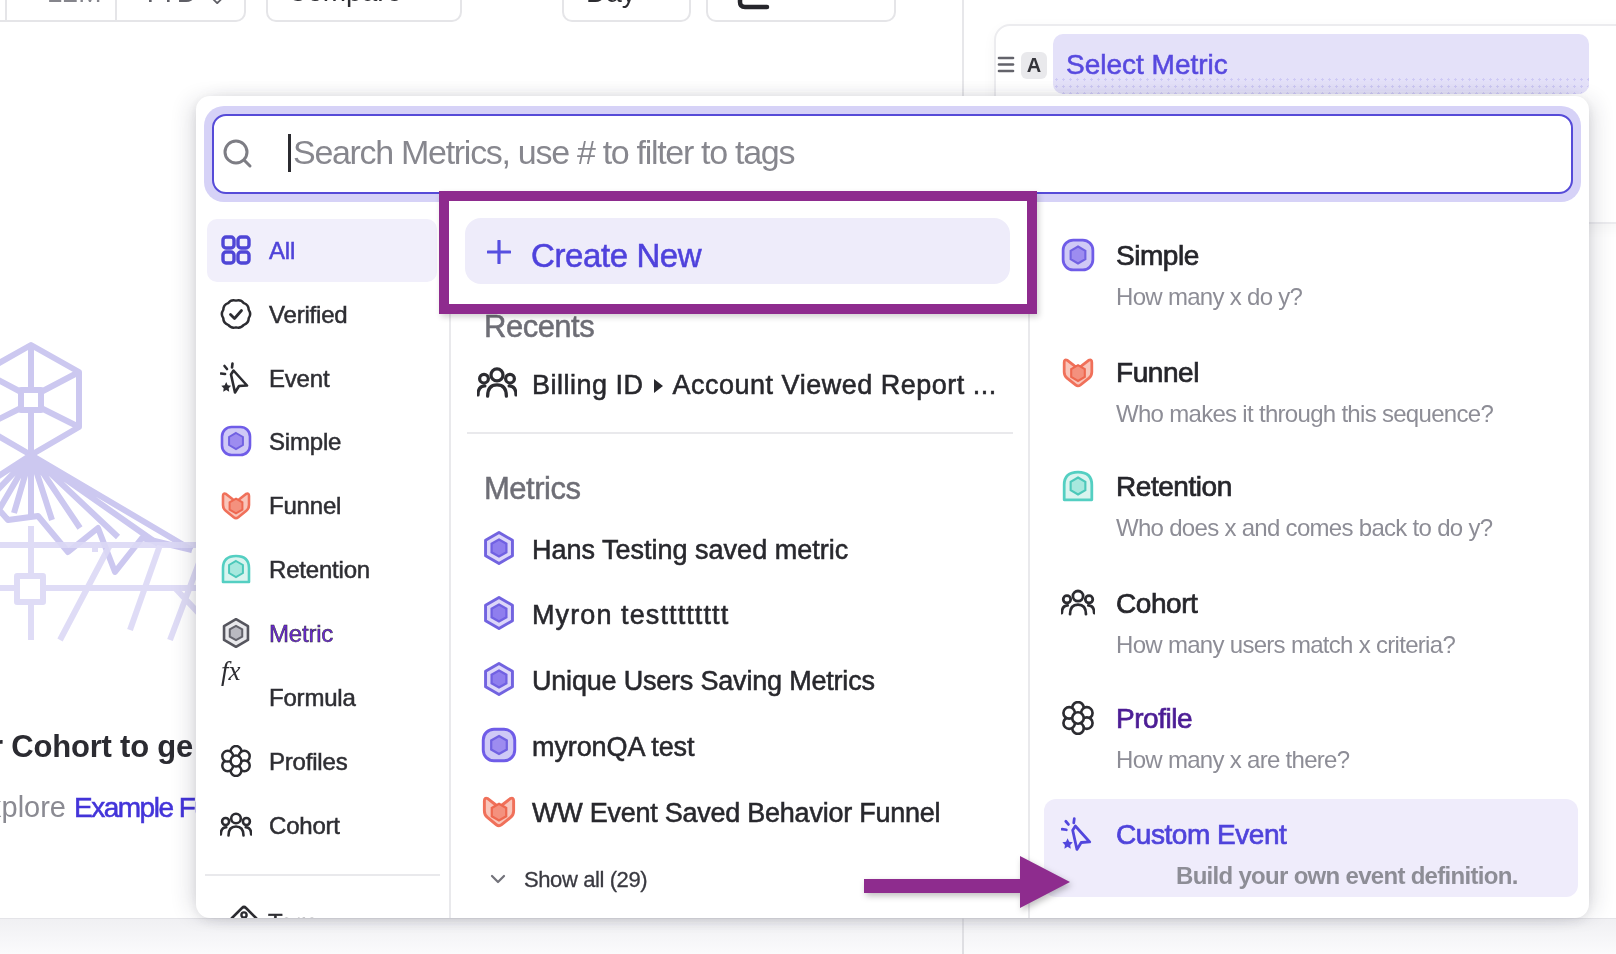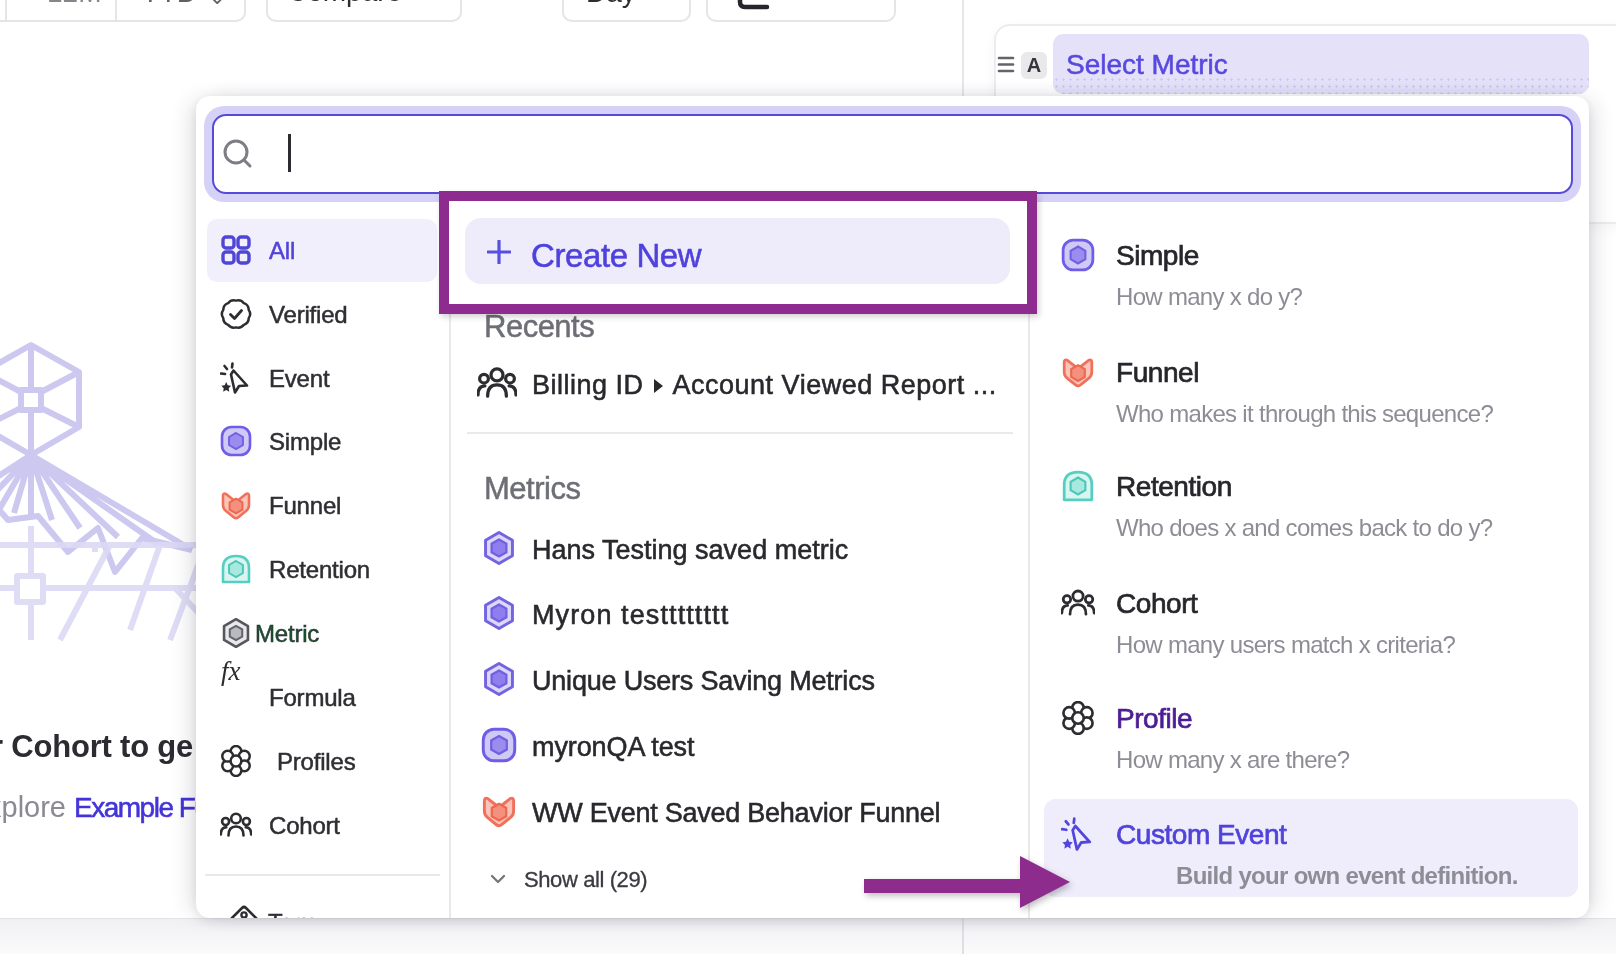--- a/index.html
+++ b/index.html
@@ -78,20 +78,21 @@
   <div class="abs" style="left:196px; top:96px; width:1393px; height:822px; background:#fff; border-radius:14px;
        box-shadow:-10px 0 22px -6px rgba(40,40,60,0.16), 10px 0 22px -6px rgba(40,40,60,0.16), 0 4px 12px -2px rgba(40,40,60,0.09);"></div>
 
   <div class="abs" style="left:204px; top:106px; width:1377px; height:96px; background:#d6d2f7; border-radius:20px;"></div>
   <div class="abs" style="left:212px; top:114px; width:1361px; height:80px; background:#fff; border:2.5px solid #564bd8; border-radius:14px;"></div>
   <svg class="abs" style="left:222px; top:138px;" width="32" height="32" viewBox="0 0 32 32">
     <circle cx="14" cy="14" r="11" fill="none" stroke="#7d7d84" stroke-width="3"></circle>
     <line x1="22" y1="22" x2="28" y2="28" stroke="#7d7d84" stroke-width="3" stroke-linecap="round"></line>
   </svg>
   <div class="abs" style="left:288px; top:134px; width:2.5px; height:38px; background:#2b2b30;"></div>
+  <div class="abs" style="left:293px; top:133px; font-size:34px; letter-spacing:-1.3px; color:#87878e; white-space:nowrap;">Search Metrics, use # to filter to tags</div>
 
   <div class="abs" style="left:449px; top:202px; width:1.5px; height:716px; background:#e9e9ec;"></div>
   <div class="abs" style="left:1028px; top:202px; width:1.5px; height:716px; background:#e9e9ec;"></div>
 
   <div class="abs" style="left:207px; top:219px; width:230px; height:63px; background:#f1effb; border-radius:10px;"></div>
   <div id="sidebar">
       <div class="abs" style="left:220px; top:234px; width:32px; height:32px;"><svg width="32" height="32" viewBox="0 0 32 32">
           <g fill="none" stroke="#4f46d6" stroke-width="3.4">
       <rect x="3" y="3" width="11" height="11" rx="3"></rect>
             <rect x="18" y="3" width="11" height="11" rx="3"></rect>
@@ -127,35 +128,35 @@
       <div class="side" style="left:269px; top:492px; color:#2e2e33; -webkit-text-stroke-color:#2e2e33;">Funnel</div>
       <div class="abs" style="left:220px; top:553px; width:32px; height:32px;"><svg width="32" height="32" viewBox="0 0 32 32">
           <path d="M3 29 L3 15 Q3 3 16 3 Q29 3 29 15 L29 29 Z" fill="#daf4ef" stroke="#54cfc2" stroke-width="2.6" stroke-linejoin="round"></path>
       <polygon points="16.00,8.00 22.93,12.00 22.93,20.00 16.00,24.00 9.07,20.00 9.07,12.00" fill="#a8e8de" stroke="#4cc8ba" stroke-width="2"></polygon>
         </svg></div>
       <div class="side" style="left:269px; top:556px; color:#2e2e33; -webkit-text-stroke-color:#2e2e33;">Retention</div>
       <div class="abs" style="left:220px; top:617px; width:32px; height:32px;"><svg width="32" height="32" viewBox="0 0 32 32">
           <polygon points="16.00,2.20 27.95,9.10 27.95,22.90 16.00,29.80 4.05,22.90 4.05,9.10" fill="#e9e9ec" stroke="#56565e" stroke-width="2.6" stroke-linejoin="round"></polygon>
       <polygon points="16.00,8.80 22.24,12.40 22.24,19.60 16.00,23.20 9.76,19.60 9.76,12.40" fill="#b9b9c0" stroke="#63636b" stroke-width="2"></polygon>
         </svg></div>
-      <div class="side" style="left:255px; top:620px; color:#14532d; -webkit-text-stroke-color:#2e2e33;">Metric</div>
+      <div class="side" style="left:269px; top:620px; color:#6d28d9; -webkit-text-stroke-color:#2e2e33;">Metric</div>
       <div class="abs" style="left:220px; top:656px; width:32px; height:32px;text-align:right;"><svg width="32" height="32" viewBox="0 0 32 32">
           <text x="1" y="24" font-family="Liberation Serif, serif" font-style="italic" font-size="27" fill="#2c2c31">fx</text>
         </svg></div>
       <div class="side" style="left:269px; top:684px; color:#2e2e33; -webkit-text-stroke-color:#2e2e33;">Formula</div>
       <div class="abs" style="left:220px; top:745px; width:32px; height:32px;"><svg width="32" height="32" viewBox="0 0 32 32">
           <circle cx="16.00" cy="6.40" r="5.4" fill="#fff" stroke="#2c2c31" stroke-width="2.5"></circle>
           <circle cx="24.31" cy="11.20" r="5.4" fill="#fff" stroke="#2c2c31" stroke-width="2.5"></circle>
           <circle cx="24.31" cy="20.80" r="5.4" fill="#fff" stroke="#2c2c31" stroke-width="2.5"></circle>
           <circle cx="16.00" cy="25.60" r="5.4" fill="#fff" stroke="#2c2c31" stroke-width="2.5"></circle>
           <circle cx="7.69" cy="20.80" r="5.4" fill="#fff" stroke="#2c2c31" stroke-width="2.5"></circle>
           <circle cx="7.69" cy="11.20" r="5.4" fill="#fff" stroke="#2c2c31" stroke-width="2.5"></circle>
           <circle cx="16" cy="16" r="5.4" fill="#fff" stroke="#2c2c31" stroke-width="2.5"></circle>
         </svg></div>
-      <div class="side" style="left:277px; top:748px; color:#2e2e33;text-align:right; -webkit-text-stroke-color:#2e2e33;">Profiles</div>
+      <div class="side" style="left:269px; top:748px; color:#2e2e33;text-align:right; -webkit-text-stroke-color:#2e2e33;">Profiles</div>
       <div class="abs" style="left:220px; top:809px; width:32px; height:32px;"><svg width="32" height="32" viewBox="0 0 32 32">
           <g fill="none" stroke="#2c2c31" stroke-width="2.6" stroke-linecap="round">
       <circle cx="16" cy="9.5" r="4.8"></circle>
       <path d="M8.5 26.5 Q8.5 17.5 16 17.5 Q23.5 17.5 23.5 26.5"></path>
       <circle cx="5.6" cy="12.5" r="3.5"></circle>
             <path d="M0.8 25.5 Q0.8 18.5 6.3 18.3"></path>
       <circle cx="26.4" cy="12.5" r="3.5"></circle>
             <path d="M31.2 25.5 Q31.2 18.5 25.7 18.3"></path>
           </g>
         </svg></div>

